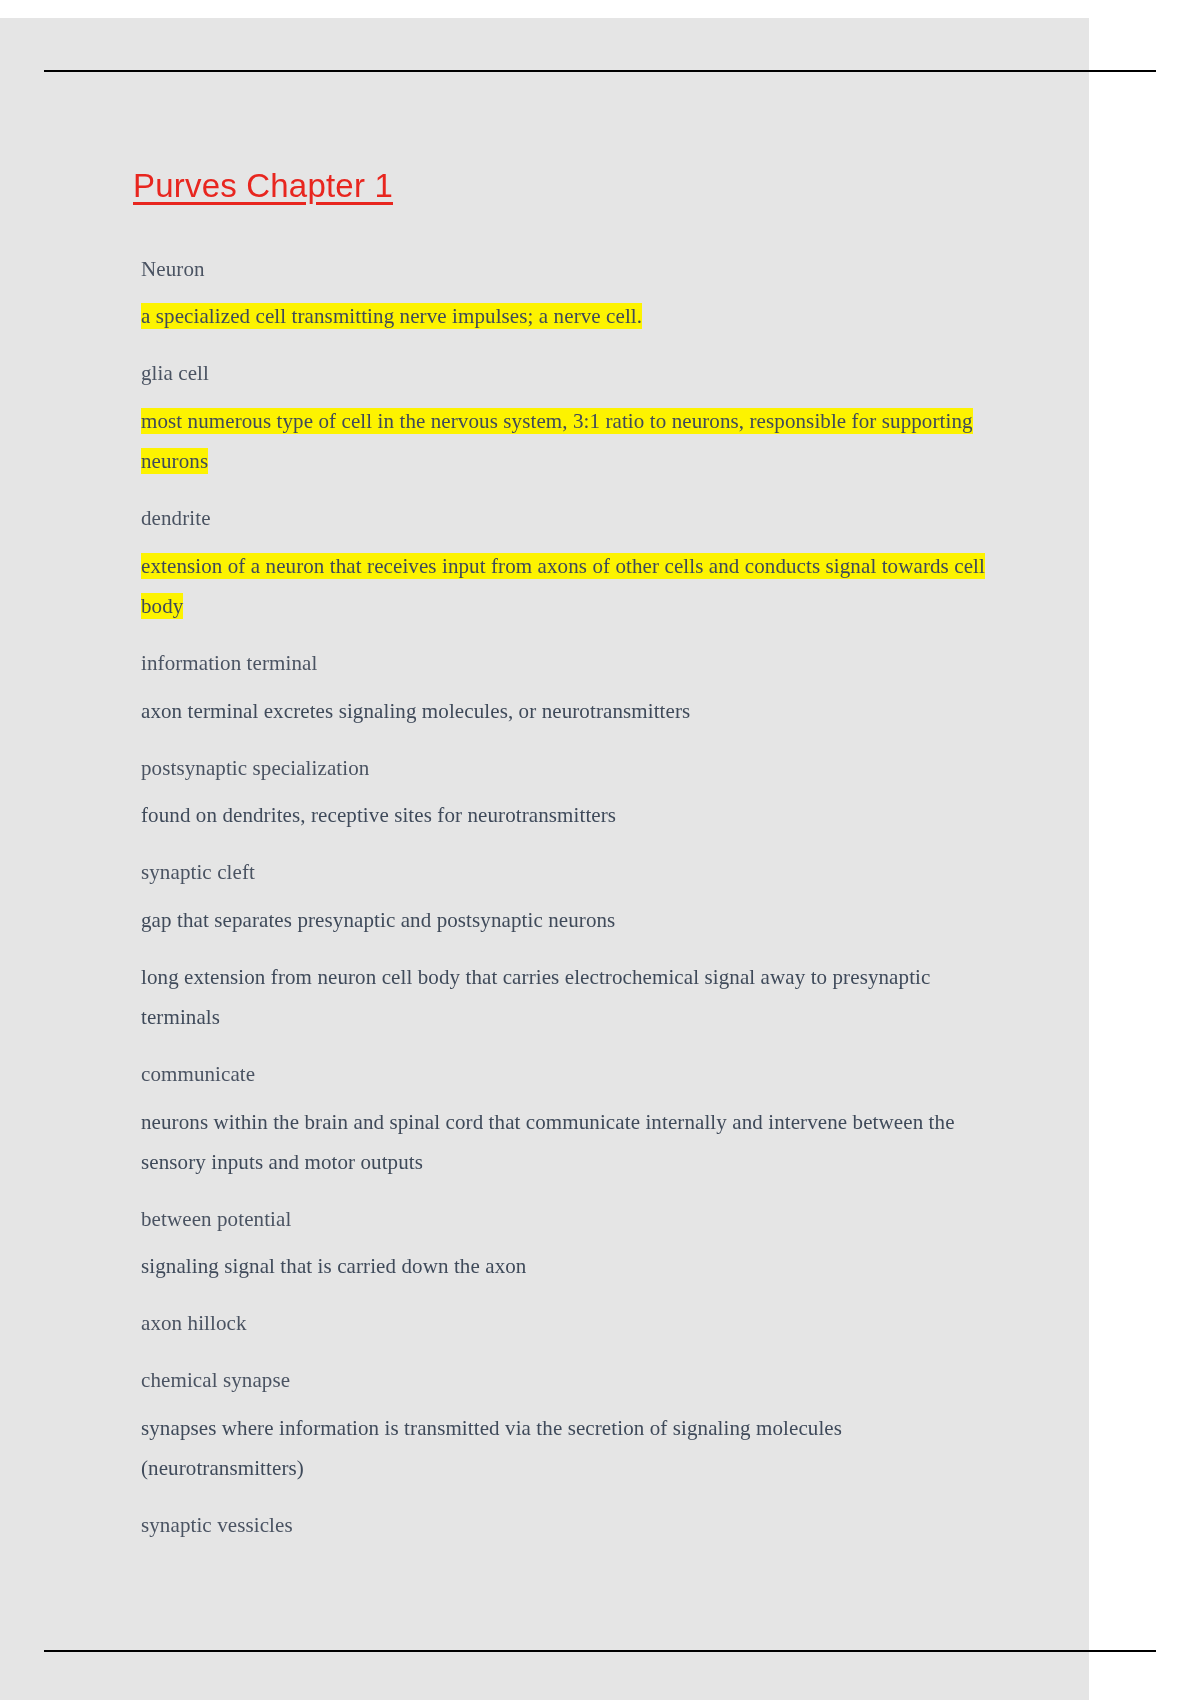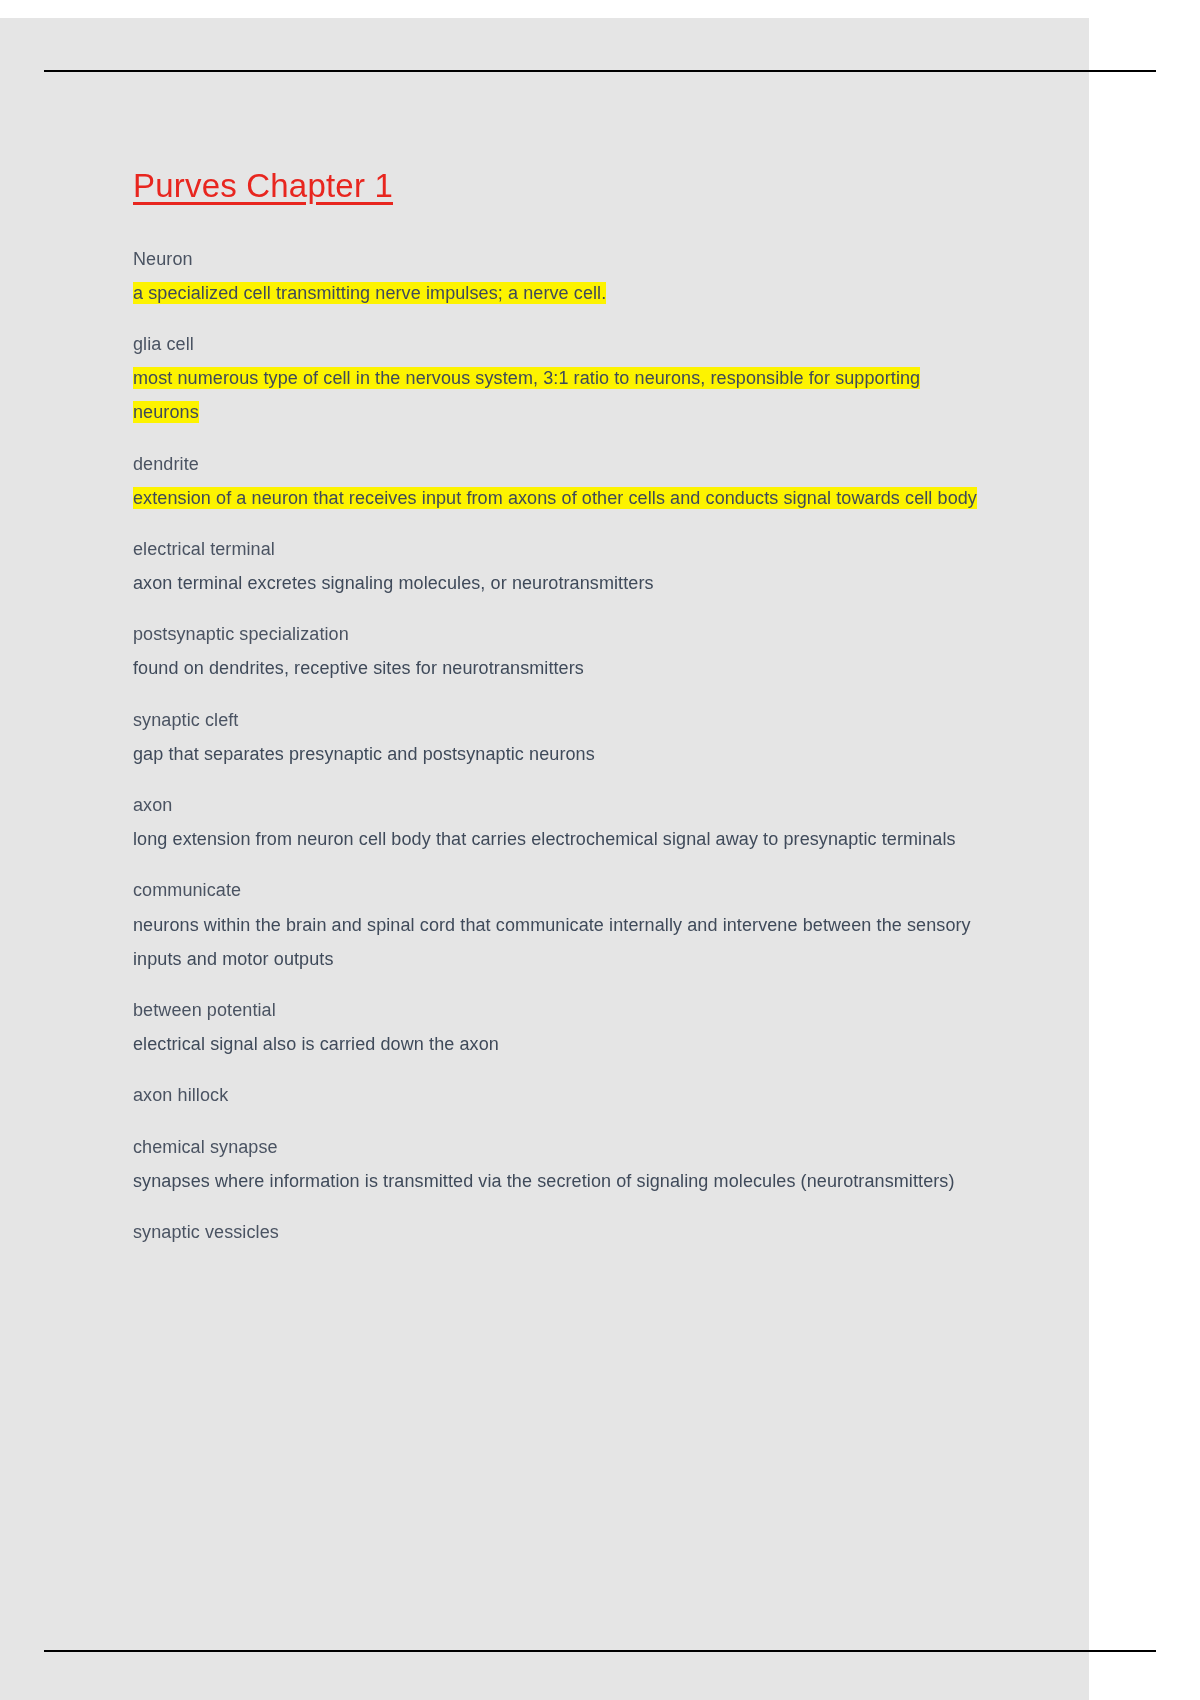--- a/index.html
+++ b/index.html
@@ -49,25 +49,26 @@
     margin: 0 0 36px 0;
     display: inline-block;
     letter-spacing: 0.2px;
   }
 
   .entry {
     margin: 0 0 17px 0;
   }
 
   .term, .definition {
-    font-size: 18px;
+    font-size: 21px;
     line-height: 1.9;
     color: #3f4a5a;
-    margin: 0;
+    margin: 8px;
     letter-spacing: 0.1px;
+    font-family: Liberation Serif, serif;
   }
 
   .definition {
     max-width: 845px;
   }
 
   .hl span.hl-text {
     background: #fdf300;
     box-decoration-break: clone;
     -webkit-box-decoration-break: clone;
@@ -95,42 +96,41 @@
         </div>
         <div class="entry">
           <p class="term">glia cell</p>
           <p class="definition hl"><span class="hl-text">most numerous type of cell in the nervous system, 3:1 ratio to neurons, responsible for supporting neurons</span></p>
         </div>
         <div class="entry">
           <p class="term">dendrite</p>
           <p class="definition hl"><span class="hl-text">extension of a neuron that receives input from axons of other cells and conducts signal towards cell body</span></p>
         </div>
         <div class="entry">
-          <p class="term">electrical terminal</p>
+          <p class="term">information terminal</p>
           <p class="definition">axon terminal excretes signaling molecules, or neurotransmitters</p>
         </div>
         <div class="entry">
           <p class="term">postsynaptic specialization</p>
           <p class="definition">found on dendrites, receptive sites for neurotransmitters</p>
         </div>
         <div class="entry">
           <p class="term">synaptic cleft</p>
           <p class="definition">gap that separates presynaptic and postsynaptic neurons</p>
         </div>
         <div class="entry">
-          <p class="term">axon</p>
           <p class="definition">long extension from neuron cell body that carries electrochemical signal away to presynaptic terminals</p>
         </div>
         <div class="entry">
           <p class="term">communicate</p>
           <p class="definition">neurons within the brain and spinal cord that communicate internally and intervene between the sensory inputs and motor outputs</p>
         </div>
         <div class="entry">
           <p class="term">between potential</p>
-          <p class="definition">electrical signal also is carried down the axon</p>
+          <p class="definition">signaling signal that is carried down the axon</p>
         </div>
         <div class="entry">
           <p class="term">axon hillock</p>
         </div>
         <div class="entry">
           <p class="term">chemical synapse</p>
           <p class="definition">synapses where information is transmitted via the secretion of signaling molecules (neurotransmitters)</p>
         </div>
         <div class="entry">
           <p class="term">synaptic vessicles</p>

